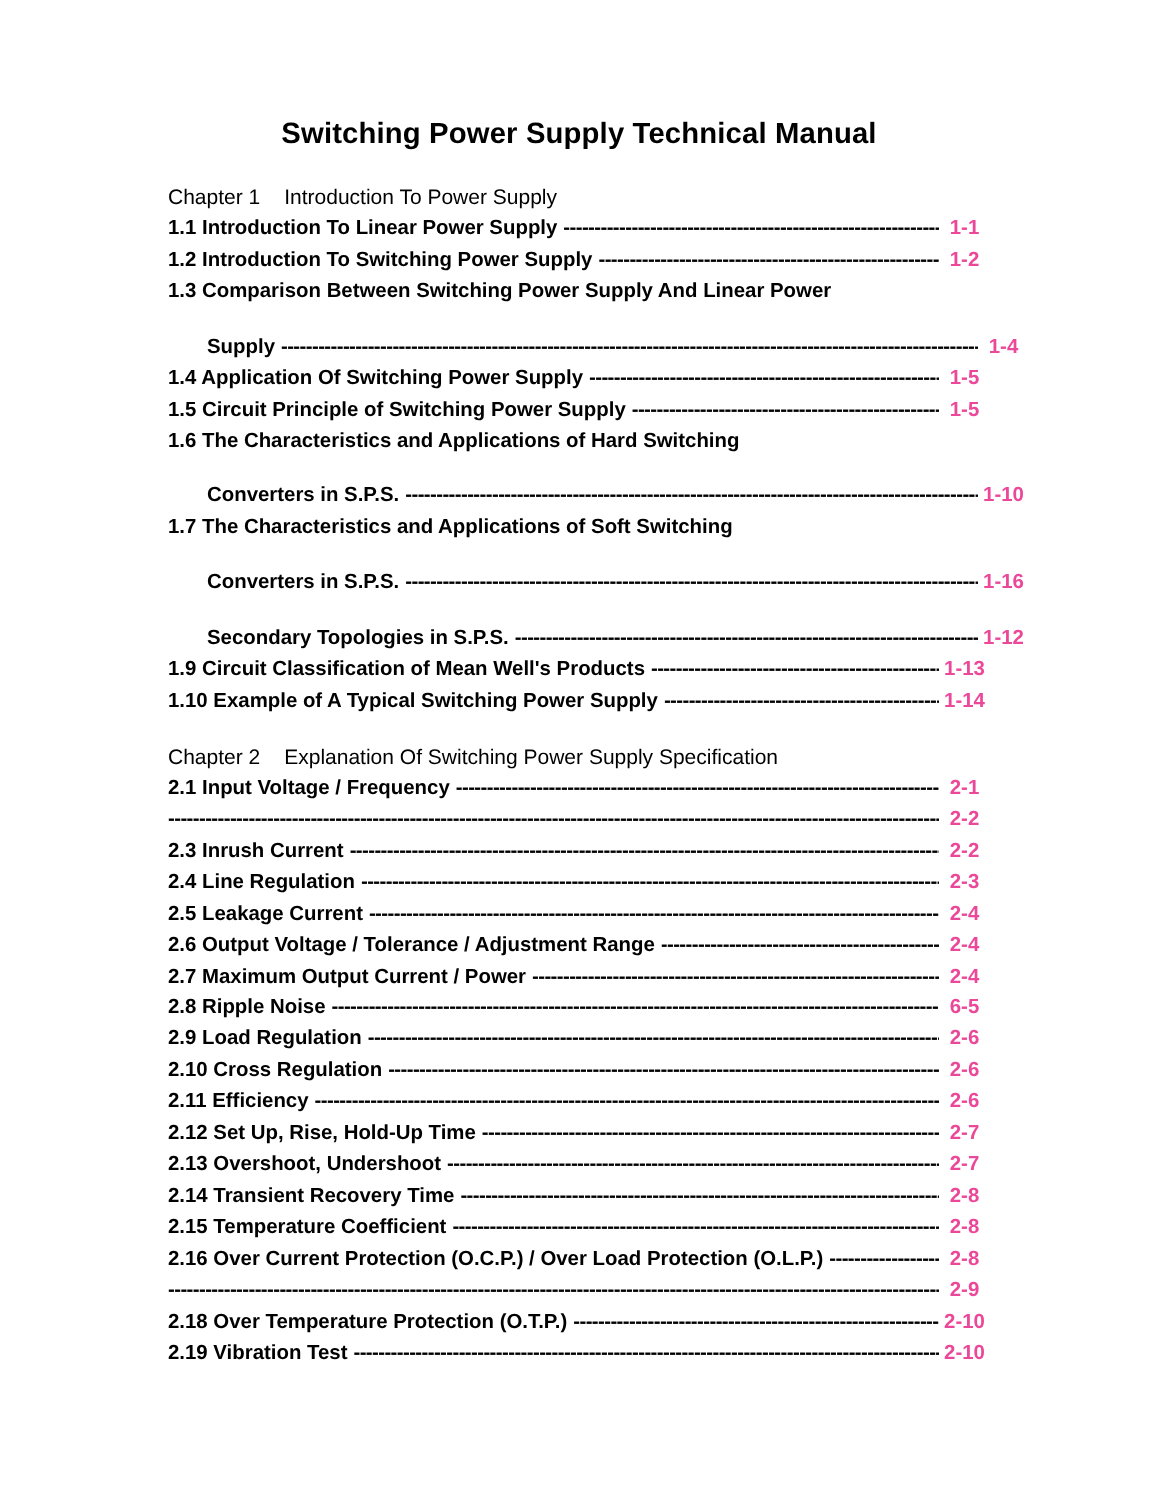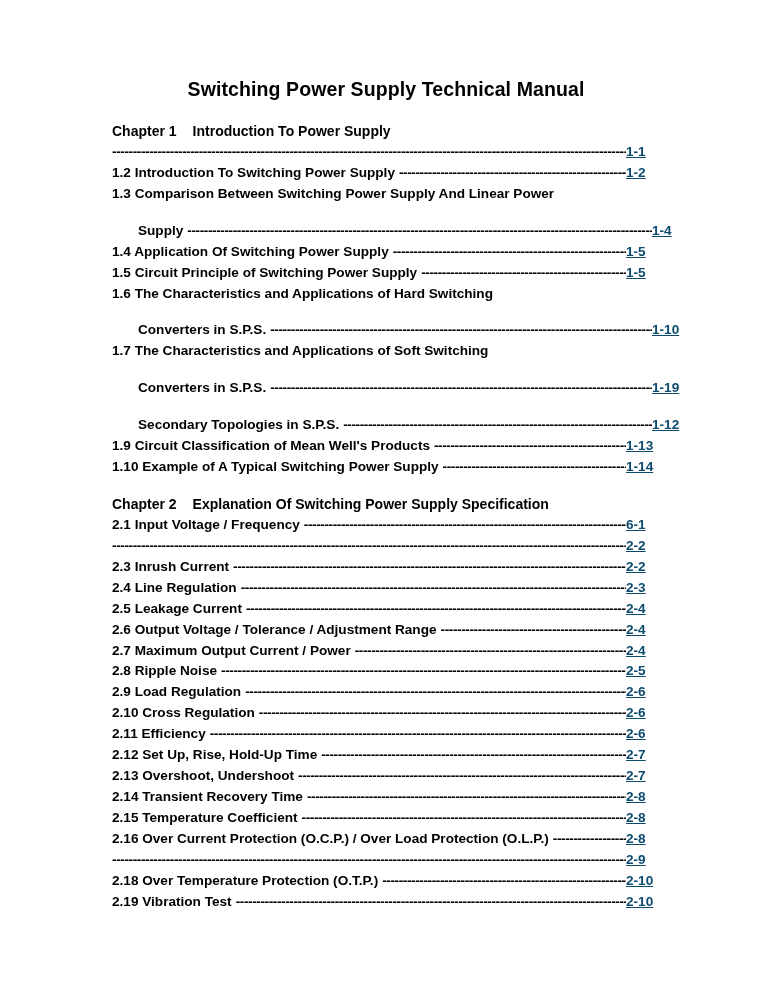--- a/index.html
+++ b/index.html
@@ -23,21 +23,21 @@
   }
   .doc-title {
     font-size: 19.5px;
     font-weight: bold;
     text-align: center;
     margin: 0 0 22px 0;
     letter-spacing: 0.1px;
   }
   .chapter-heading {
     font-size: 14px;
-    font-weight: bold;
+    font-weight: normal;
     margin: 0 0 3px 0;
   }
   .chapter-heading .ch-label {
     margin-right: 16px;
   }
   .toc-list {
     margin: 0;
     padding: 0;
     list-style: none;
   }
@@ -65,43 +65,43 @@
     flex: 1 1 auto;
     overflow: hidden;
     white-space: nowrap;
     letter-spacing: -0.4px;
     font-weight: bold;
     color: #000;
     padding-right: 4px;
   }
   .page-num {
     flex: 0 0 auto;
-    color: #0c4a6e;
-    text-decoration: underline;
+    color: #ec4899;
     text-underline-offset: 1px;
     min-width: 34px;
-    text-align: left;
+    text-align: center;
   }
   .no-leader .leader { visibility: hidden; }
   .section-gap {
     height: 18px;
   }
 </style>
 </head>
 <body>
 
 <div class="page">
 
   <h1 class="doc-title">Switching Power Supply Technical Manual</h1>
 
   <div id="toc-root">
       <div class="chapter-heading"><span class="ch-label">Chapter 1</span><span>Introduction To Power Supply</span></div>
       <ul class="toc-list">
         <li class="toc-entry">
           <div class="row">
+            <span class="label">1.1 Introduction To Linear Power Supply</span>
             <span class="leader">-------------------------------------------------------------------------------------------------------------------------------------------</span>
             <span class="page-num">1-1</span>
           </div>
         </li>
         <li class="toc-entry">
           <div class="row">
             <span class="label">1.2 Introduction To Switching Power Supply</span>
             <span class="leader">-------------------------------------------------------------------------------------------------------------------------------------------</span>
             <span class="page-num">1-2</span>
           </div>
@@ -143,21 +143,21 @@
           </div>
         </li>
         <li class="toc-entry">
           <div class="row no-leader">
             <span class="label">1.7 The Characteristics and Applications of Soft Switching</span>
             <span class="leader">-------------------------------------------------------------------------------------------------------------------------------------------</span>
           </div>
           <div class="row wrap-row">
             <span class="label">Converters in S.P.S.</span>
             <span class="leader">-------------------------------------------------------------------------------------------------------------------------------------------</span>
-            <span class="page-num">1-19</span>
+            <span class="page-num">1-16</span>
           </div>
         </li>
         <li class="toc-entry">
           <div class="row wrap-row">
             <span class="label">Secondary Topologies in S.P.S.</span>
             <span class="leader">-------------------------------------------------------------------------------------------------------------------------------------------</span>
             <span class="page-num">1-12</span>
           </div>
         </li>
         <li class="toc-entry">
@@ -175,21 +175,21 @@
           </div>
         </li>
       </ul>
       <div class="section-gap"></div>
       <div class="chapter-heading"><span class="ch-label">Chapter 2</span><span>Explanation Of Switching Power Supply Specification</span></div>
       <ul class="toc-list">
         <li class="toc-entry">
           <div class="row">
             <span class="label">2.1 Input Voltage / Frequency</span>
             <span class="leader">-------------------------------------------------------------------------------------------------------------------------------------------</span>
-            <span class="page-num">6-1</span>
+            <span class="page-num">2-1</span>
           </div>
         </li>
         <li class="toc-entry">
           <div class="row">
             <span class="leader">-------------------------------------------------------------------------------------------------------------------------------------------</span>
             <span class="page-num">2-2</span>
           </div>
         </li>
         <li class="toc-entry">
           <div class="row">
@@ -223,21 +223,21 @@
           <div class="row">
             <span class="label">2.7 Maximum Output Current / Power</span>
             <span class="leader">-------------------------------------------------------------------------------------------------------------------------------------------</span>
             <span class="page-num">2-4</span>
           </div>
         </li>
         <li class="toc-entry">
           <div class="row">
             <span class="label">2.8 Ripple Noise</span>
             <span class="leader">-------------------------------------------------------------------------------------------------------------------------------------------</span>
-            <span class="page-num">2-5</span>
+            <span class="page-num">6-5</span>
           </div>
         </li>
         <li class="toc-entry">
           <div class="row">
             <span class="label">2.9 Load Regulation</span>
             <span class="leader">-------------------------------------------------------------------------------------------------------------------------------------------</span>
             <span class="page-num">2-6</span>
           </div>
         </li>
         <li class="toc-entry">

